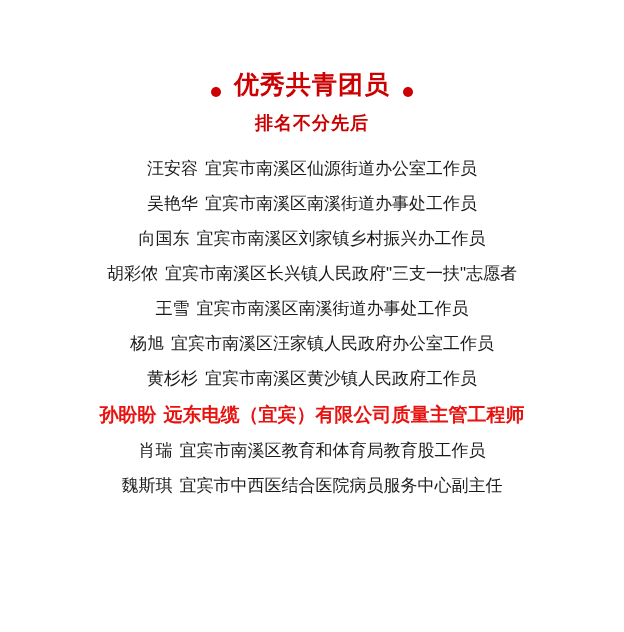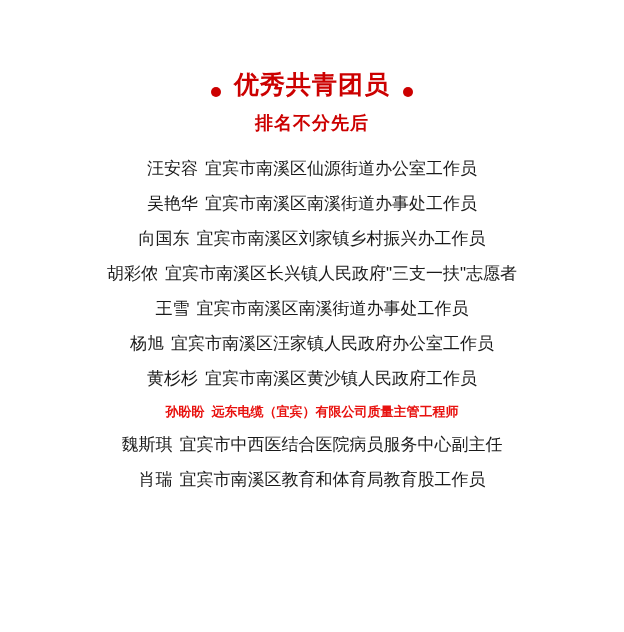--- a/index.html
+++ b/index.html
@@ -65,21 +65,21 @@
     white-space: nowrap;
     text-align: center;
   }
   .entry .name {
     margin-right: 7px;
     text-align: right;
   }
   .entry.highlight {
     color: #e8120f;
     font-weight: bold;
-    font-size: 13px;
+    font-size: 19px;
     letter-spacing: 0px;
   }
 </style>
 </head>
 <body>
 
 <div class="page">
 
   <div class="title-row">
     <span class="title-dot"></span>
@@ -117,21 +117,21 @@
 
     <div class="entry">
       <span class="name">黄杉杉</span><span class="detail">宜宾市南溪区黄沙镇人民政府工作员</span>
     </div>
 
     <div class="entry highlight">
       <span class="name">孙盼盼</span><span class="detail">远东电缆（宜宾）有限公司质量主管工程师</span>
     </div>
 
     <div class="entry">
-      <span class="name">魏斯琪</span><span class="detail">宜宾市中西医结合医院病员服务中心副主任</span>
+      <span class="name">肖瑞</span><span class="detail">宜宾市南溪区教育和体育局教育股工作员</span>
     </div>
 
     <div class="entry">
-      <span class="name">肖瑞</span><span class="detail">宜宾市南溪区教育和体育局教育股工作员</span>
+      <span class="name">魏斯琪</span><span class="detail">宜宾市中西医结合医院病员服务中心副主任</span>
     </div>
 
   </div>
 </div>
 
 </body></html>

